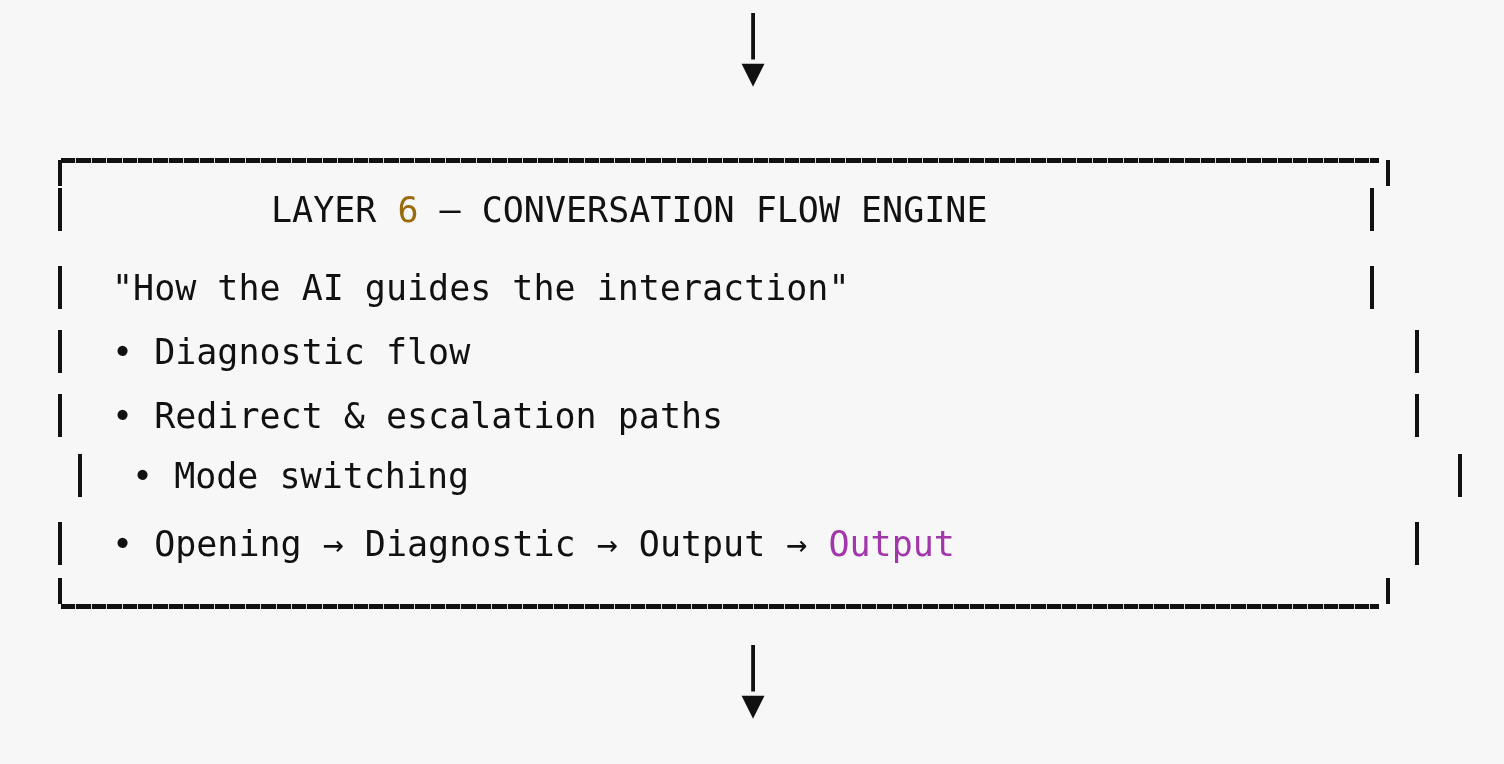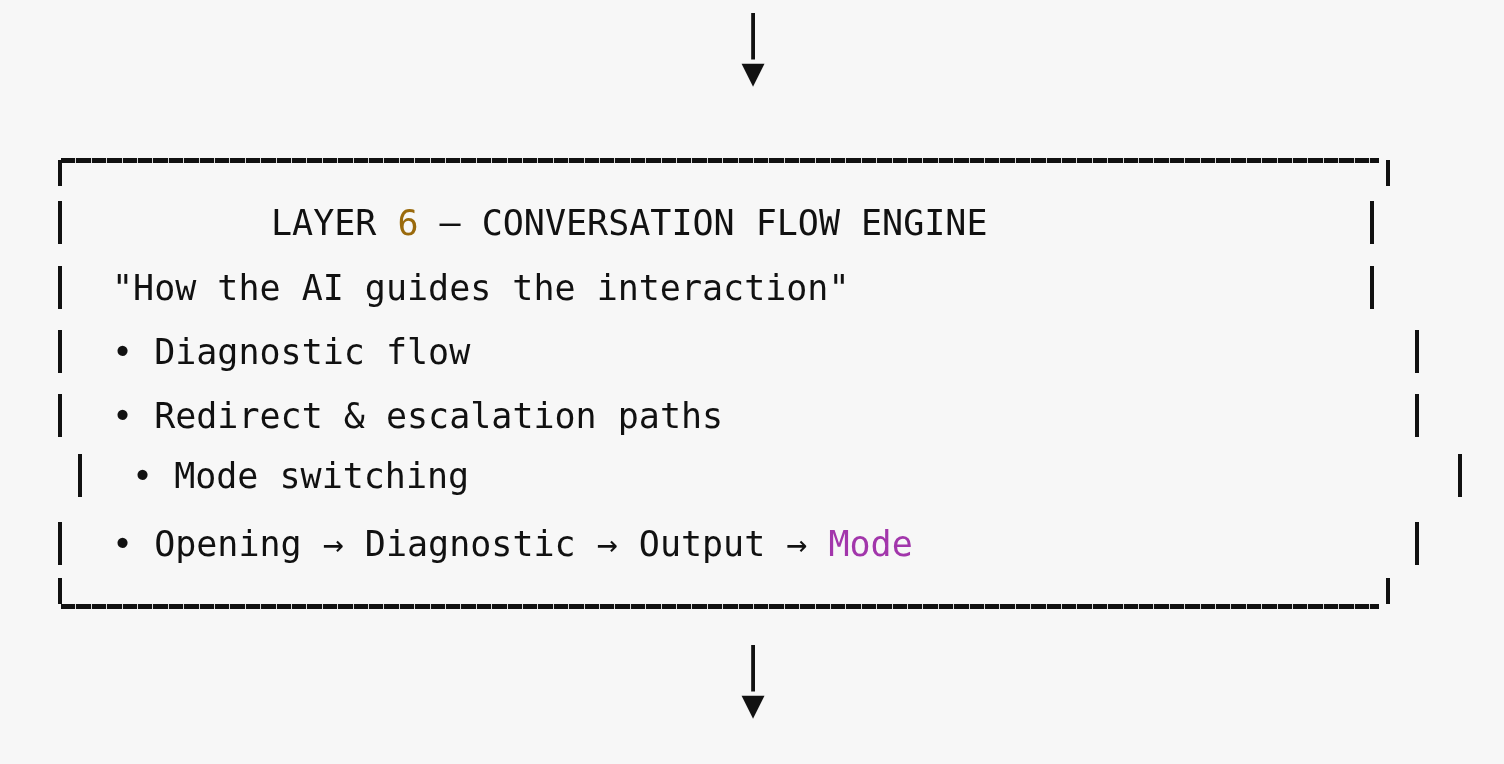--- a/index.html
+++ b/index.html
@@ -143,21 +143,21 @@
     font-family: "DejaVu Sans Mono", "Liberation Mono", monospace;
     font-size: 35px;
     color: #111111;
     letter-spacing: 0;
   }
 
   .accent-number { color: #9a6a0c; }
   .accent-close  { color: #a236ab; }
 
   
-  #row-title    { top: 39px;  }
+  #row-title    { top: 26px;  }
   #row-subtitle { top: 104px; }
   #row-b1       { top: 168px; }
   #row-b2       { top: 232px; }
   #row-b3       { top: 292px; margin-left: 20px; }
   #row-b4       { top: 360px; }
 
   
   #row-title    .row-text { left: 271px; }
   #row-subtitle .row-text { left: 112px; }
   #row-b1       .row-text { left: 112px; }
@@ -216,21 +216,21 @@
     </div>
 
     <div class="box-row" id="row-b3">
       <span class="row-pipe left"></span>
       <span class="row-text"><span>•</span><span> </span><span>Mode switching</span></span>
       <span class="row-pipe right"></span>
     </div>
 
     <div class="box-row" id="row-b4">
       <span class="row-pipe left"></span>
-      <span class="row-text"><span>•</span><span> </span><span>Opening → Diagnostic → Output → </span><span class="accent-close">Mode</span></span>
+      <span class="row-text"><span>•</span><span> </span><span>Opening → Diagnostic → Output → </span><span class="accent-close">Output</span></span>
       <span class="row-pipe right"></span>
     </div>
 
     <div class="corner" id="corner-bottom-left"></div>
     <div class="corner" id="corner-bottom-right"></div>
     <div class="box-rule" id="box-bottom-rule">
       <span class="dashes"></span>
     </div>
 
   </div>

